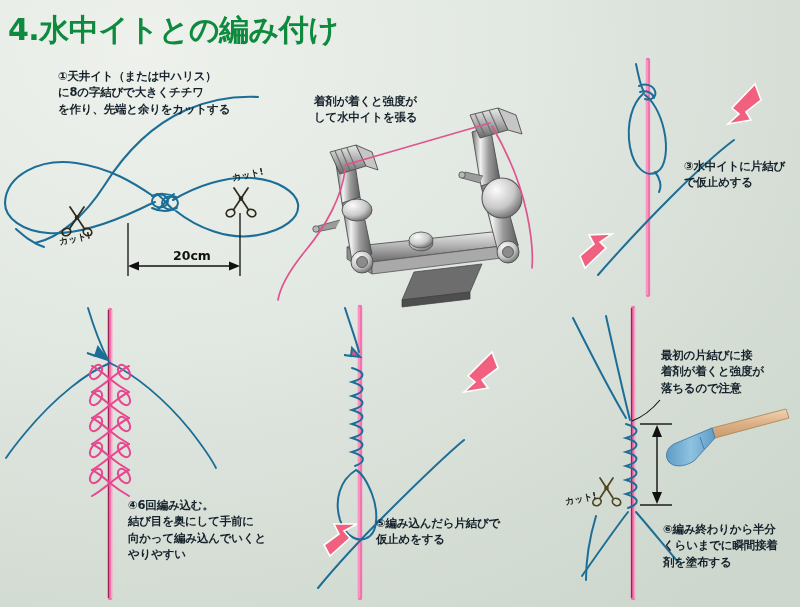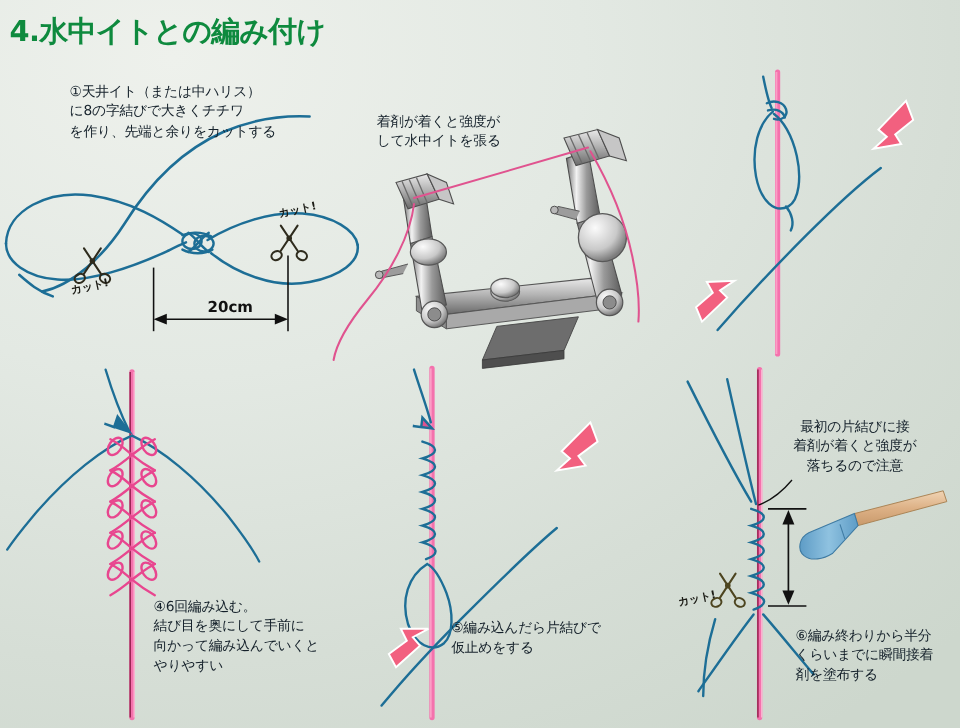--- a/index.html
+++ b/index.html
@@ -10,45 +10,45 @@
   }
   #page{
     position:relative;width:800px;height:607px;
     background:
       radial-gradient(ellipse 900px 700px at 18% 8%, #eef1ec 0%, #e3e9e3 38%, #d6ded6 72%, #cdd7cd 100%);
     overflow:hidden;
   }
   svg.layer{position:absolute;left:0;top:0;width:800px;height:607px;}
   .title{
     position:absolute;left:8px;top:10px;
-    font-size:24px;font-weight:bold;color:#0e8a3e;
+    font-size:30px;font-weight:bold;color:#0e8a3e;
     letter-spacing:-0.5px;white-space:nowrap;
     font-family:"DejaVu Sans","Liberation Sans",sans-serif;
     text-align:right;
   }
   .cap{
     position:absolute;color:#14202a;font-size:11.5px;line-height:1.42;
-    white-space:pre-line;font-weight:normal;letter-spacing:-0.2px;
+    white-space:pre-line;font-weight:bold;letter-spacing:-0.2px;
     font-family:"DejaVu Sans","Liberation Sans",sans-serif;
   }
   .cut-lbl{
     position:absolute;color:#1a1a14;font-size:9px;font-weight:bold;
     transform:rotate(-12deg);transform-origin:left top;white-space:nowrap;
   }
   .dimlbl{
     position:absolute;color:#111;font-size:12.5px;font-weight:bold;
     letter-spacing:0px;
   }
   .c1{left:58px;top:68px;}
   .c2{left:314px;top:93px;}
   .c3{left:684px;top:158px;}
   .c4{left:128px;top:497px;}
   .c5{left:376px;top:515px;}
   .c6{left:663px;top:473px;margin-top:48px;}
-  .cnote{left:661px;top:347px;text-align:center;}
+  .cnote{left:661px;top:347px;}
 </style>
 </head>
 <body>
 
 <div id="page">
 
   <div class="title">4.水中イトとの編み付け</div>
 
   <svg class="layer" viewBox="0 0 800 607">
     <defs>
@@ -317,20 +317,22 @@
       <ellipse cx="616.5" cy="502" rx="4.3" ry="3.5" transform="rotate(25 616.5 502)"></ellipse>
       <circle cx="606.5" cy="488" r="1.5" fill="#4d4520"></circle>
     </g>
   </svg>
 
   <div class="cap c1">①天井イト（または中ハリス）
 に8の字結びで大きくチチワ
 を作り、先端と余りをカットする</div>
   <div class="cap c2">着剤が着くと強度が
 して水中イトを張る</div>
+  <div class="cap c3">③水中イトに片結び
+で仮止めする</div>
   <div class="cap c4">④6回編み込む。
 結び目を奥にして手前に
 向かって編み込んでいくと
 やりやすい</div>
   <div class="cap c5">⑤編み込んだら片結びで
 仮止めをする</div>
   <div class="cap c6">⑥編み終わりから半分
 くらいまでに瞬間接着
 剤を塗布する</div>
   <div class="cap cnote">最初の片結びに接

